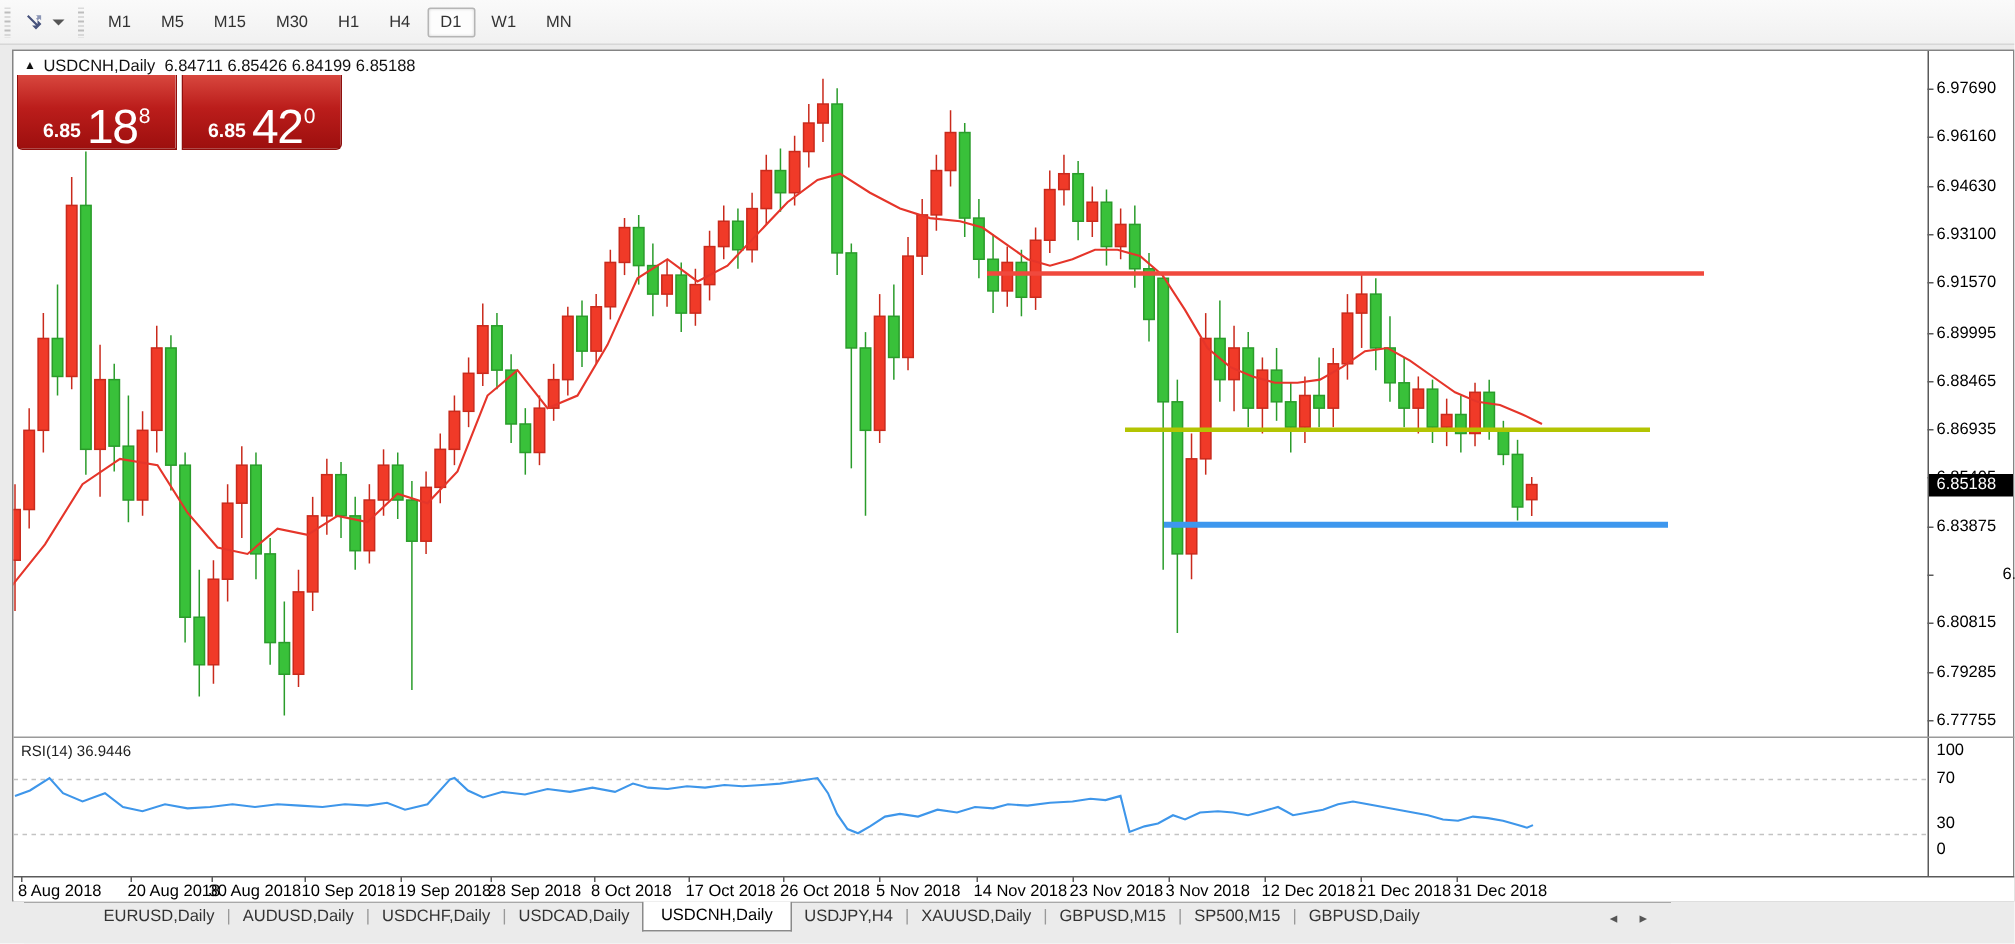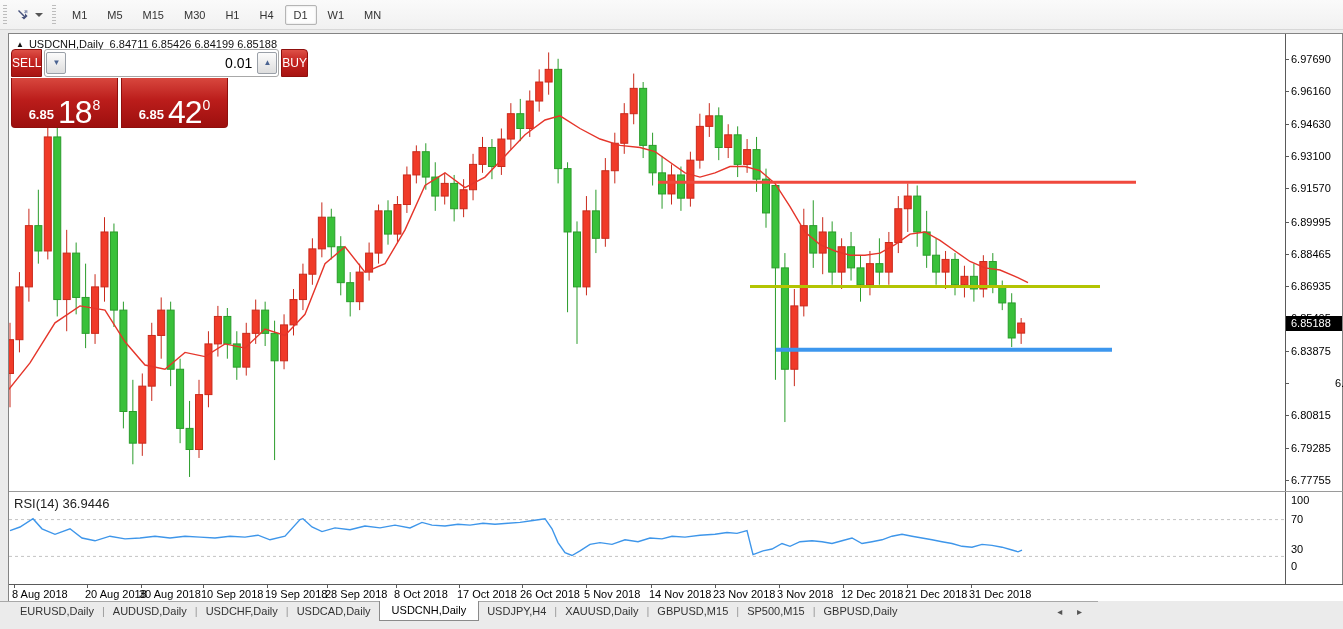--- a/index.html
+++ b/index.html
@@ -32,21 +32,21 @@
   .splitter{position:absolute;left:9px;top:491px;width:1334px;height:1px;background:#9a9a9a;z-index:4;cursor:row-resize;}
   .vsep{position:absolute;left:1285px;top:34px;width:1px;height:550px;background:#5a5a5a;z-index:3;}
   .pr-label{position:absolute;left:1291px;font-size:11px;color:#000;z-index:3;white-space:nowrap;}
   .pr-tick{position:absolute;left:1285px;width:4px;height:1px;background:#5a5a5a;z-index:3;}
   .price-box{position:absolute;left:1286px;width:56px;height:15px;background:#000;color:#fff;
     font-size:11px;line-height:15px;padding-left:5px;z-index:6;}
   .date-scale{position:absolute;left:9px;top:584px;width:1334px;height:17px;background:#fff;
     border-top:1px solid #5a5a5a;z-index:2;}
   .dt-label{position:absolute;top:3px;font-size:11px;color:#000;white-space:nowrap;}
   .dt-tick{position:absolute;top:-1px;width:1px;height:4px;background:#5a5a5a;}
-  .rsi-label{position:absolute;left:14px;top:496px;font-size:13px;color:#222;z-index:3;}
+  .rsi-label{position:absolute;left:14px;top:496px;font-size:10px;color:#222;z-index:3;}
   
   .oct{position:absolute;left:11px;top:49px;width:217px;z-index:6;font-family:inherit;}
   .oct-top{display:flex;height:28px;align-items:stretch;}
   .oct-btn{width:58px;color:#fff;font-size:12px;border:1px solid #8f0f0d;cursor:pointer;
     background:linear-gradient(#dd5147,#c42320 45%,#a81412);font-family:inherit;}
   .oct-btn.sell{border-radius:4px 0 0 0;}
   .oct-btn.buy{border-radius:0 4px 0 0;}
   .oct-vol{flex:1;display:flex;align-items:center;background:#fff;border:1px solid #a8a8a8;
     border-radius:3px;margin:0 2px;padding:1px;}
   .spin{width:20px;height:22px;border:1px solid #9aa0a8;border-radius:2px;cursor:pointer;
@@ -56,22 +56,22 @@
   .oct-prices{display:flex;gap:3px;height:50px;margin-top:1px;}
   .pp{flex:1;color:#fff;cursor:pointer;border:1px solid #8f0f0d;border-top:none;
     background:linear-gradient(#d8473e,#bb1d1b 45%,#9d0f0e);
     display:flex;align-items:flex-end;justify-content:center;}
   .pp.sell{border-radius:0 0 0 4px;}
   .pp.buy{border-radius:0 0 4px 0;}
   .pp .sm{font-size:13px;font-weight:bold;margin:0 4px 5px 0;}
   .pp .bg{font-size:32px;line-height:0.95;letter-spacing:-1px;}
   .pp .sp{font-size:14px;margin:0 0 14px 1px;}
   
-  .tabbar{position:absolute;left:0;top:601px;width:1098px;height:28px;background:#ebebeb;
-    border-top:1px solid #a8a8a8;}
+  .tabbar{position:absolute;left:16px;top:601px;width:1098px;height:28px;background:#ebebeb;
+    border-top:1px solid #a8a8a8;padding-left:33px;}
   .tabs{display:flex;align-items:flex-start;padding-left:12px;height:21px;}
   .tab{font-size:11px;color:#333;padding:3px 8px 2px 8px;cursor:pointer;white-space:nowrap;}
   .tab.active{background:#fff;border:1px solid #8a8a8a;border-top:none;color:#000;
     padding:3px 12px 4px 12px;position:relative;top:-1px;}
   .tab-sep{color:#999;font-size:11px;padding-top:3px;}
   .tab-arrows{position:absolute;right:10px;top:4px;font-size:10px;color:#555;letter-spacing:6px;cursor:pointer;}
 </style>
 </head>
 <body>
 
@@ -88,29 +88,20 @@
   <div id="tf-buttons"><button class="tf-btn">M1</button><button class="tf-btn">M5</button><button class="tf-btn">M15</button><button class="tf-btn">M30</button><button class="tf-btn">H1</button><button class="tf-btn">H4</button><button class="tf-btn active">D1</button><button class="tf-btn">W1</button><button class="tf-btn">MN</button></div>
 </div>
 
 <div class="chart-window"></div>
 
 <div class="chart-title">
   <span class="tri">▲</span><b>USDCNH,Daily</b>&nbsp;&nbsp;<span>6.84711 6.85426 6.84199 6.85188</span>
 </div>
 
 <div class="oct">
-  <div class="oct-top">
-    <button class="oct-btn sell">SELL</button>
-    <div class="oct-vol">
-      <button class="spin">▼</button>
-      <input value="0.01" style="">
-      <button class="spin">▲</button>
-    </div>
-    <button class="oct-btn buy">BUY</button>
-  </div>
   <div class="oct-prices">
     <div class="pp sell">
       <span class="sm">6.85</span>
       <span class="bg">18</span>
       <span class="sp">8</span>
     </div>
     <div class="pp buy">
       <span class="sm">6.85</span>
       <span class="bg">42</span>
       <span class="sp">0</span>

